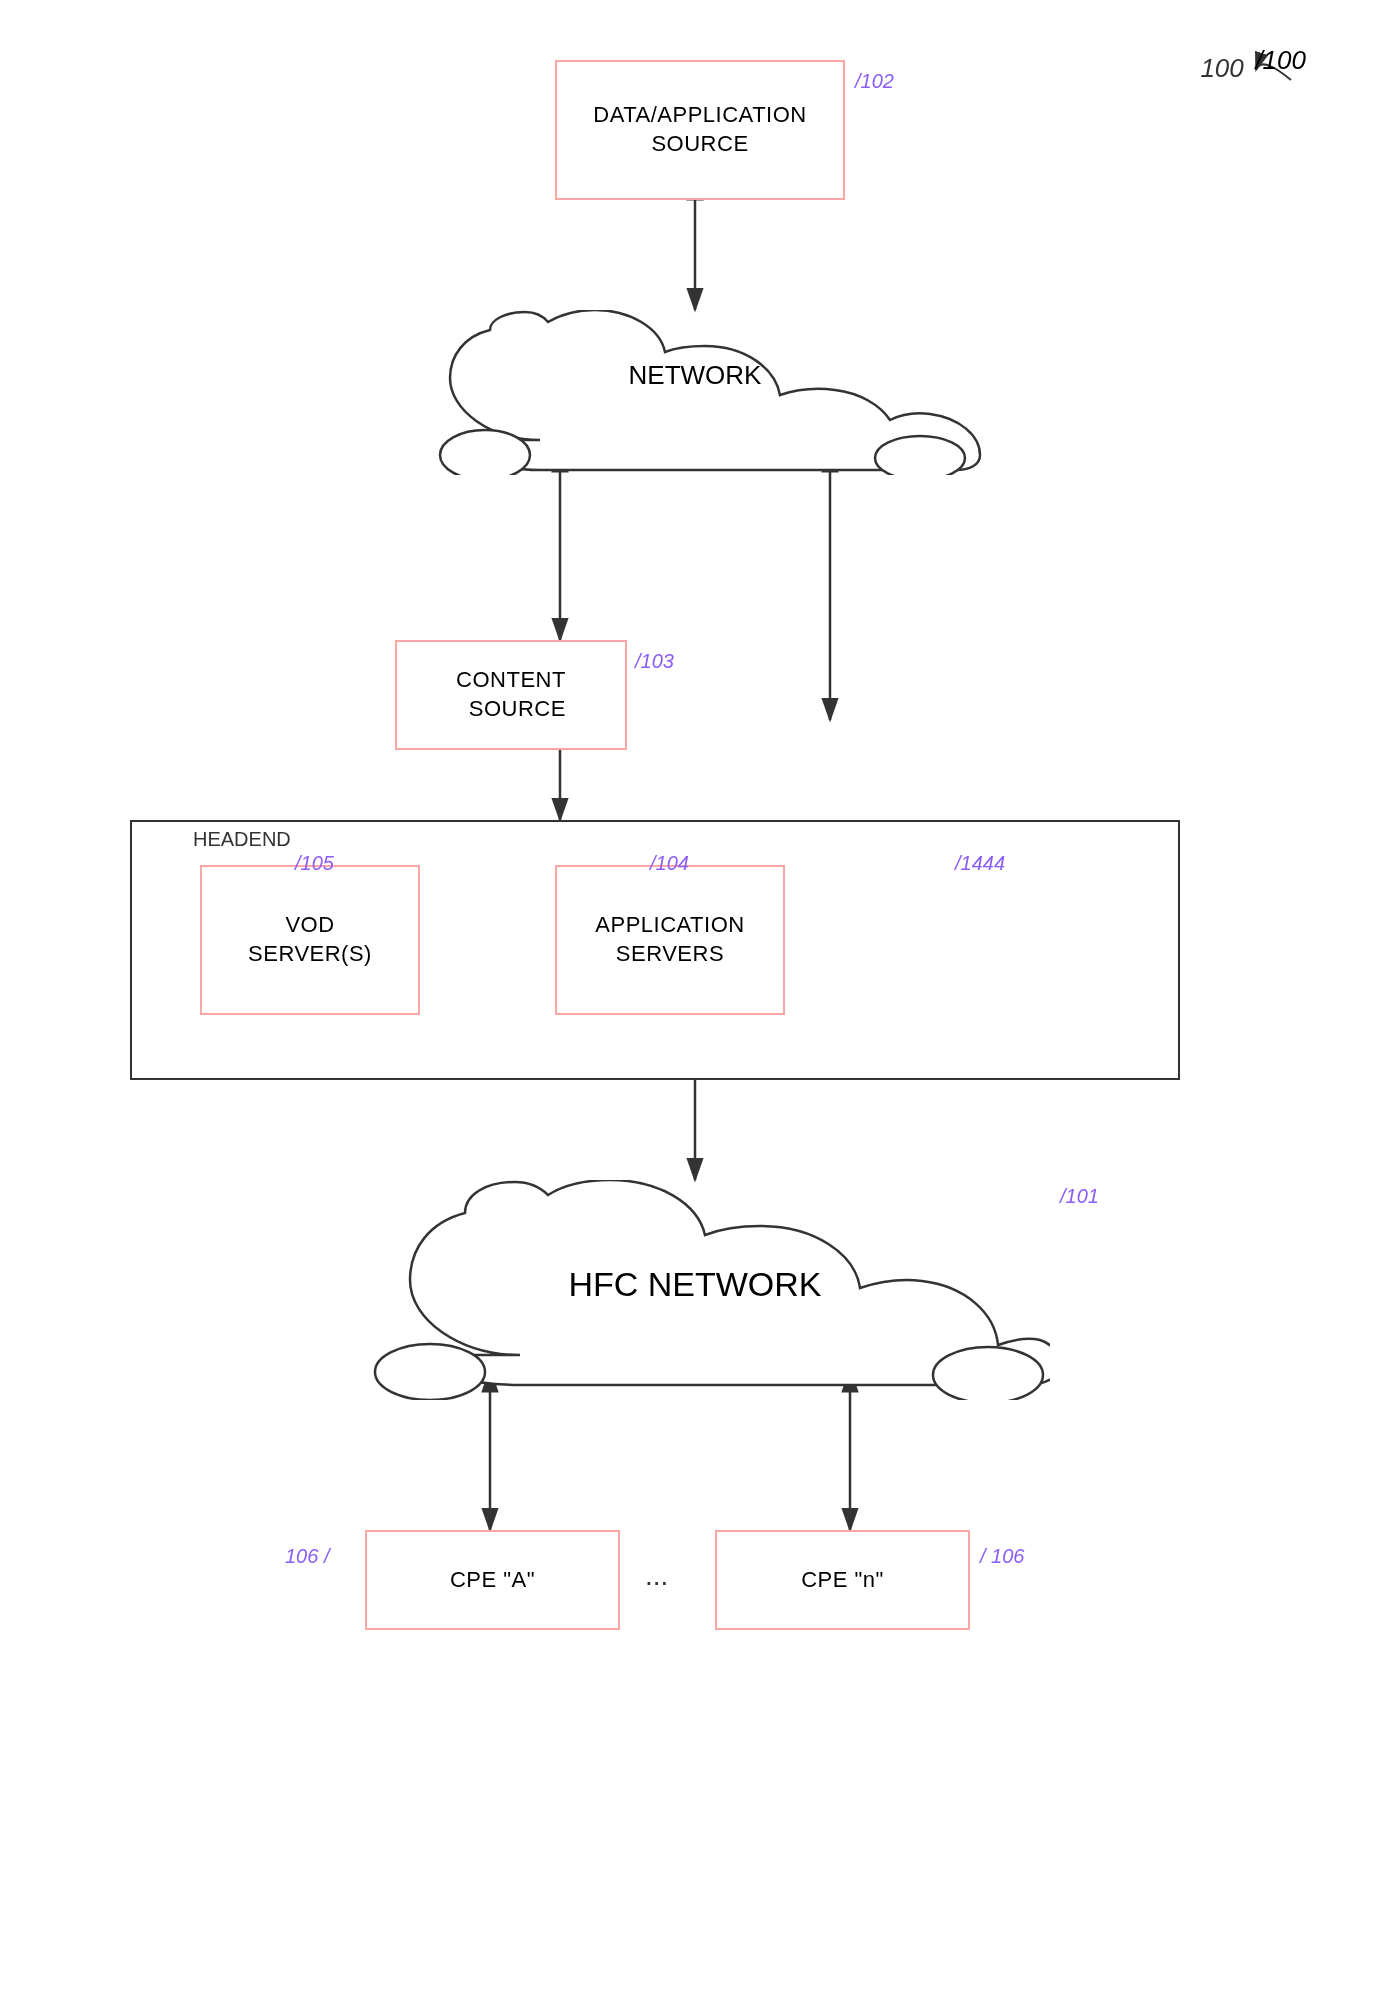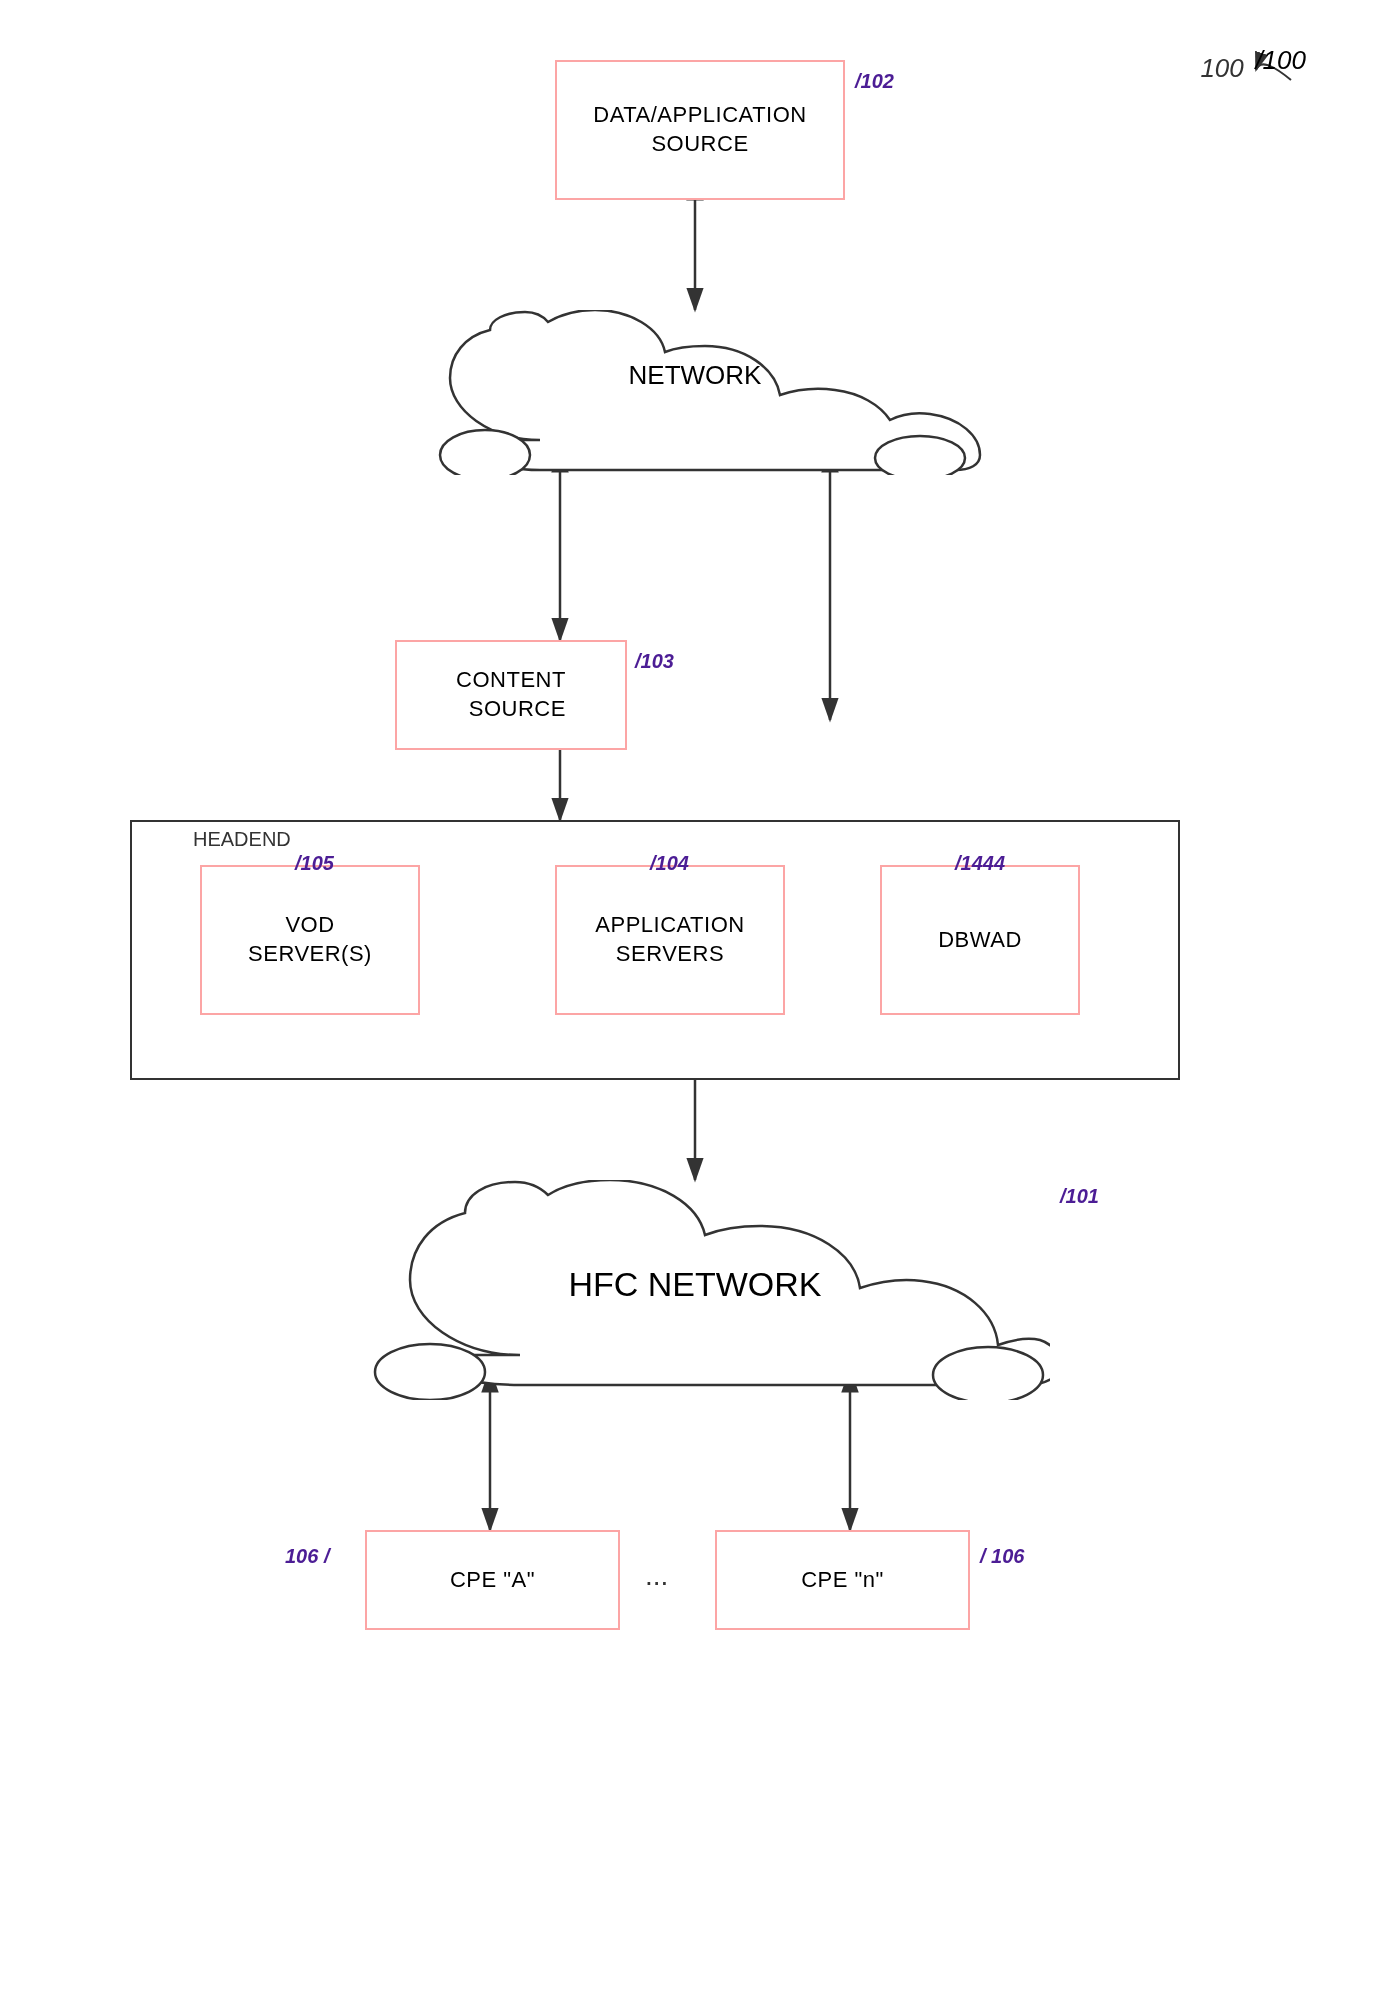--- a/index.html
+++ b/index.html
@@ -53,22 +53,21 @@
       font-size: 20px;
       font-family: Arial, sans-serif;
       color: #333;
       font-style: italic;
     }
 
     .ref-label {
       position: absolute;
       font-size: 20px;
       font-family: Arial, sans-serif;
-      color: #4c1d95;
-      font-weight: bold;
+      color: #8b5cf6;
     }
 
     
     .headend-outer {
       position: absolute;
       border: 2px solid #333;
       background: #fff;
     }
 
     .headend-label {
@@ -181,23 +180,20 @@
 
   <div class="box" style="left: 555px; top: 865px; width: 230px; height: 150px;">
     <span style="white-space:pre-line;">APPLICATION
 SERVERS</span>
   </div>
 
   <div class="ref-label" style="left: 650px; top: 852px; font-style: italic;">
     /<span>104</span>
   </div>
 
-  <div class="box" style="left: 880px; top: 865px; width: 200px; height: 150px;">
-    <span>DBWAD</span>
-  </div>
 
   <div class="ref-label" style="left: 955px; top: 852px; font-style: italic;">
     /<span>1444</span>
   </div>
 
   <div class="cloud" style="left: 340px; top: 1180px; width: 710px; height: 220px;">
     <svg viewBox="0 0 710 220" width="710" height="220" xmlns="http://www.w3.org/2000/svg">
       <path d="
         M 180,175
         C 120,175 70,140 70,100

